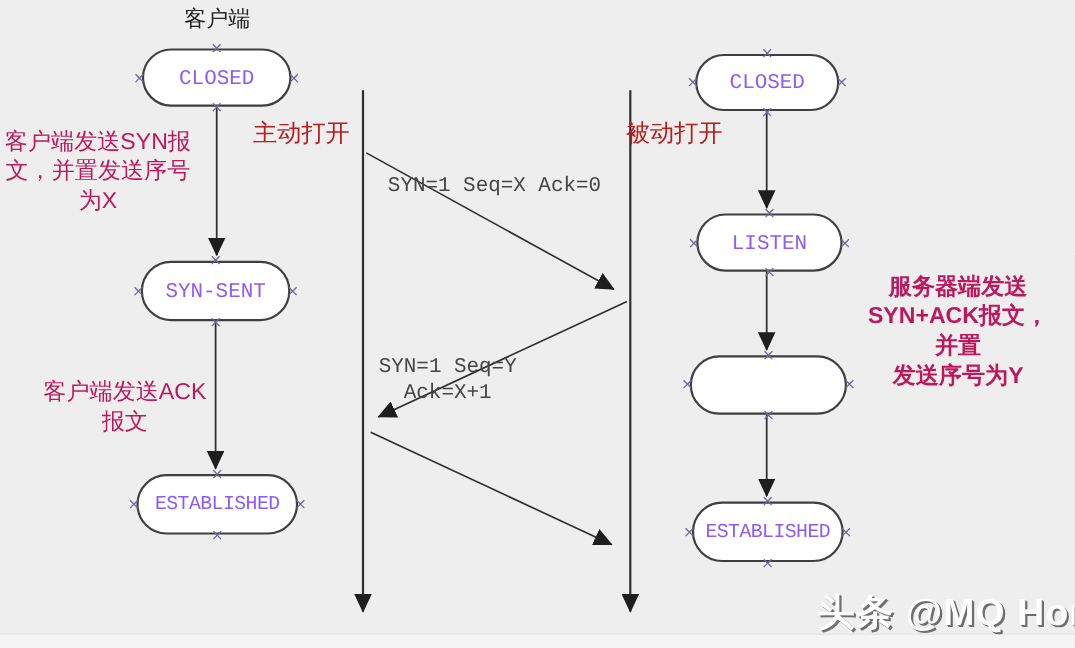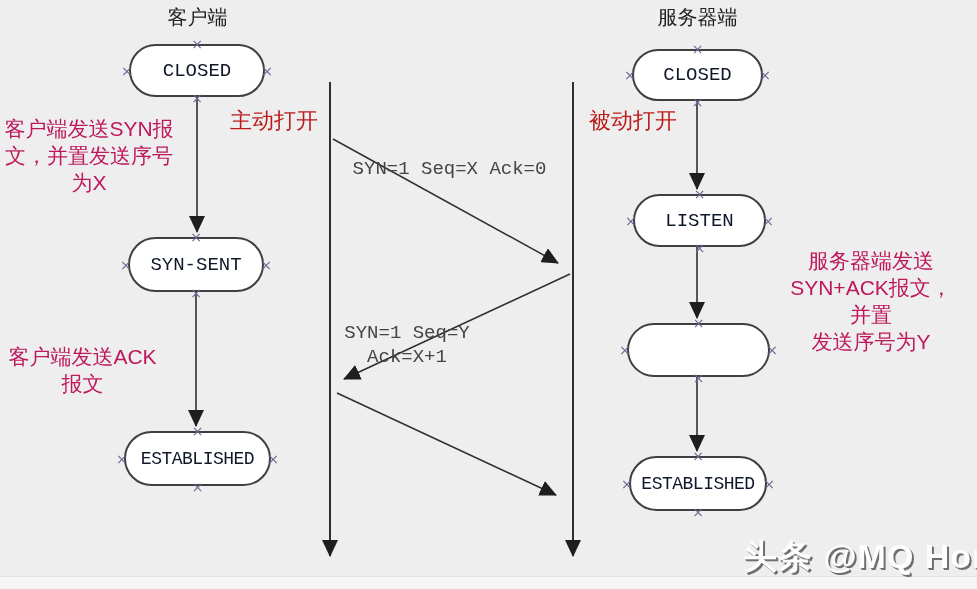--- a/index.html
+++ b/index.html
@@ -13,21 +13,21 @@
     background:#f5f5f5;border-top:1px solid #e2e2e2;
   }
   svg.wires{position:absolute;left:0;top:0;z-index:1;}
   .node{
     position:absolute;z-index:3;background:#ffffff;
     border:2px solid #3f3f3f;border-radius:28px;
     display:flex;align-items:center;justify-content:center;
     box-sizing:border-box;
   }
   .node-label{
-    font-family:"Liberation Mono",monospace;font-size:19px;color:#0f172a;
+    font-family:"Liberation Mono",monospace;font-size:19px;color:#8b5cf6;
     white-space:nowrap;
   }
   .node-label.small{font-size:18px;letter-spacing:-0.5px;}
   .handle{
     position:absolute;z-index:4;color:#6a6a97;font-size:14px;line-height:1;
     font-family:"DejaVu Sans",sans-serif;pointer-events:none;
   }
   .h-top{left:50%;top:-9px;transform:translateX(-50%);}
   .h-bottom{left:50%;bottom:-10px;transform:translateX(-50%);}
   .h-left{left:-10px;top:50%;transform:translateY(-50%);}
@@ -68,31 +68,30 @@
     <line x1="697" y1="101" x2="697" y2="189" stroke="#2f2f2f" stroke-width="1.6" marker-end="url(#arr)"></line>
     <line x1="697" y1="247" x2="697" y2="318" stroke="#2f2f2f" stroke-width="1.6" marker-end="url(#arr)"></line>
     <line x1="697" y1="377" x2="697" y2="451" stroke="#2f2f2f" stroke-width="1.6" marker-end="url(#arr)"></line>
 
     <line x1="333" y1="139" x2="558" y2="263" stroke="#2f2f2f" stroke-width="1.5" marker-end="url(#arr)"></line>
     <line x1="570" y1="274" x2="344" y2="379" stroke="#2f2f2f" stroke-width="1.5" marker-end="url(#arr)"></line>
     <line x1="337" y1="393" x2="556" y2="495" stroke="#2f2f2f" stroke-width="1.5" marker-end="url(#arr)"></line>
   </svg>
 
   <div class="lbl title" style="left:130px;top:4px;width:135px;">客户端</div>
-  <div class="lbl title" style="left:630px;top:4px;width:135px;">服务器端</div>
 
   <div class="lbl open-lbl" style="left:224px;top:106px;width:100px;text-align:center;">主动打开</div>
-  <div class="lbl open-lbl" style="left:583px;top:106px;width:100px;text-align:center;">被动打开</div>
+  <div class="lbl open-lbl" style="left:563px;top:106px;width:100px;text-align:center;">被动打开</div>
 
   <div class="lbl cjk ann" style="left:0px;top:115px;width:178px;">客户端发送SYN报
 文，并置发送序号
 为X</div>
-  <div class="lbl cjk ann" style="left:0px;top:343px;width:165px;">客户端发送ACK
+  <div class="lbl cjk ann" style="left:0px;top:343px;width:165px;padding-left:31px;">客户端发送ACK
 报文</div>
-  <div class="lbl cjk ann" style="left:780px;top:247px;width:182px;">服务器端发送
+  <div class="lbl cjk ann" style="left:780px;top:247px;width:182px;font-weight:bold;">服务器端发送
 SYN+ACK报文，并置
 发送序号为Y</div>
 
   <div class="lbl mono center" style="left:352px;top:113px;width:195px;">SYN=1 Seq=X Ack=0</div>
   <div class="lbl mono center pre" style="left:333px;top:276px;width:148px;line-height:24px;">SYN=1 Seq=Y
 Ack=X+1</div>
 
   <div class="node" style="left:129px;top:44px;width:136px;height:53px;">
     <span class="node-label">CLOSED</span>
     <span class="handle h-top">×</span>

